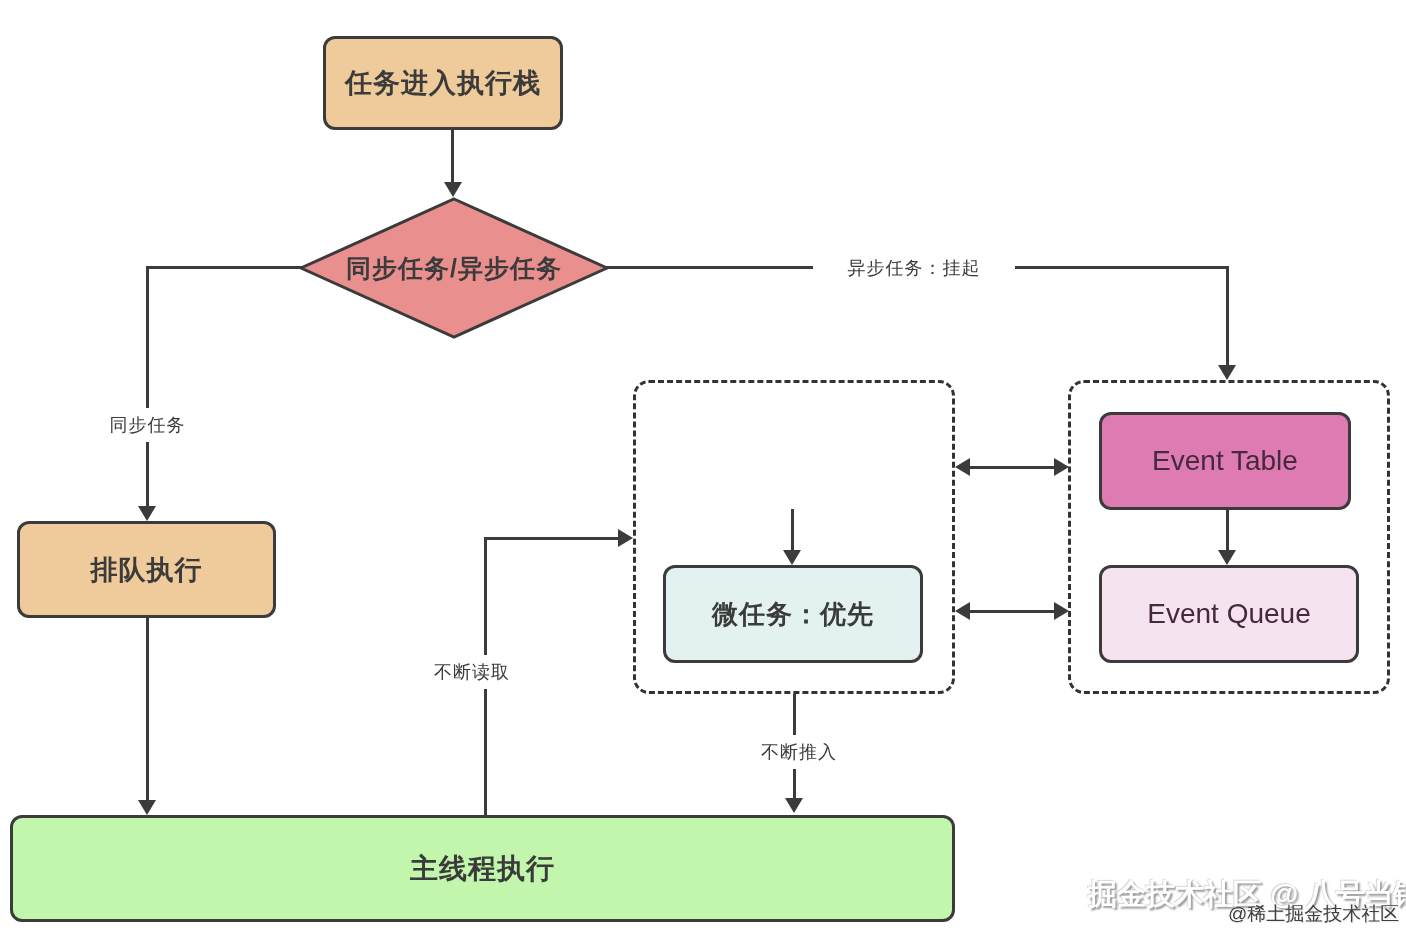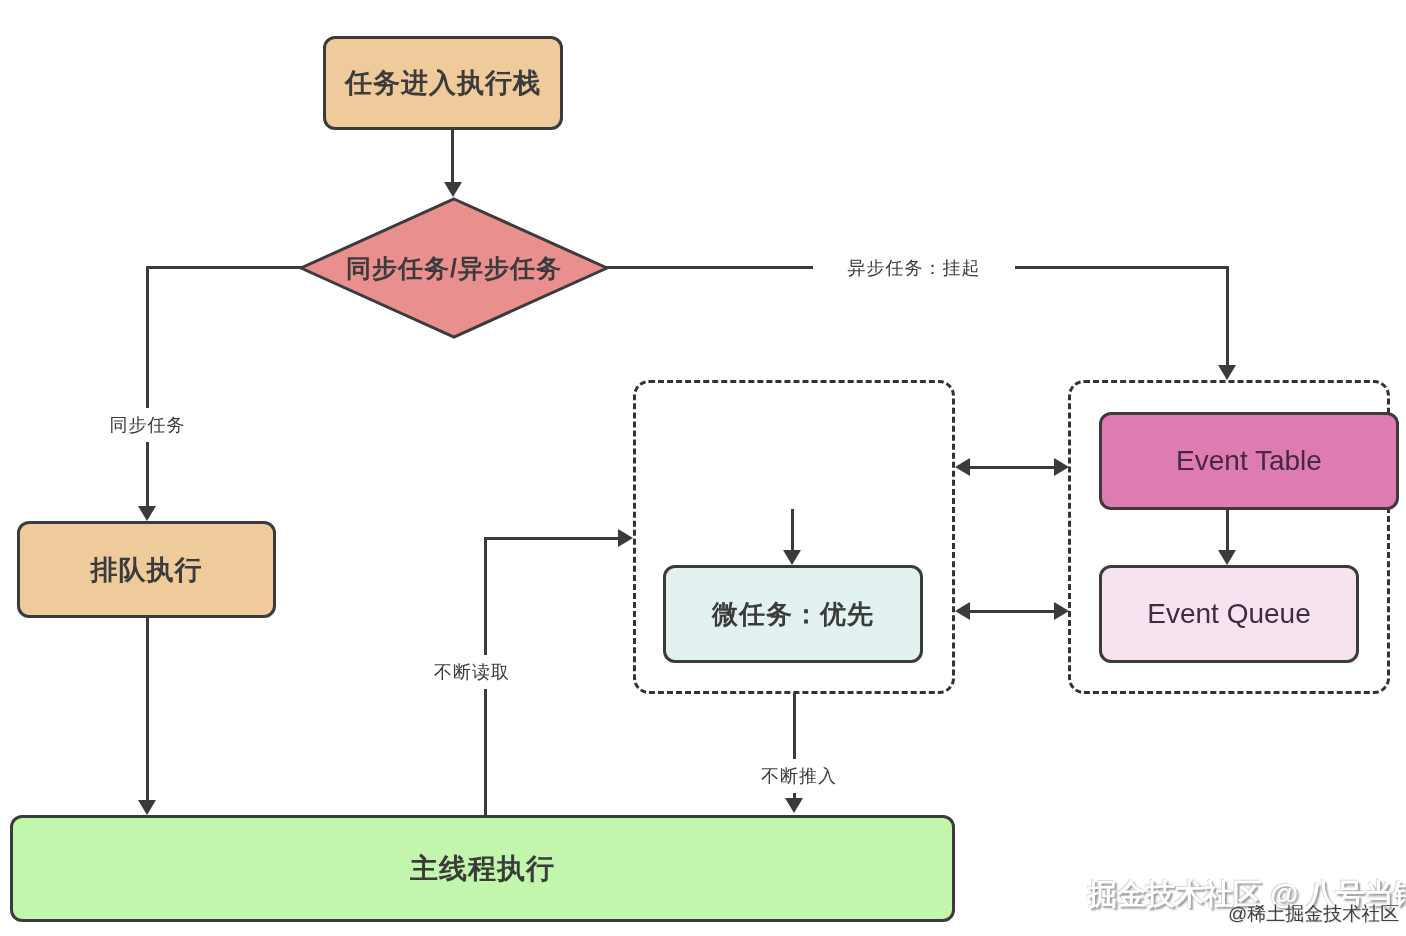--- a/index.html
+++ b/index.html
@@ -99,21 +99,21 @@
 
   <div class="group" style="left:633px;top:380px;width:322px;height:314px;"></div>
 
 
   <div class="node node-teal-light" style="left:663px;top:565px;width:260px;height:98px;font-size:26px;">
     <span>微任务：优先</span>
   </div>
 
   <div class="group" style="left:1068px;top:380px;width:322px;height:314px;"></div>
 
-  <div class="node node-magenta" style="left:1099px;top:412px;width:300px;height:98px;font-size:28px;">
+  <div class="node node-magenta" style="left:1099px;top:412px;width:252px;height:98px;font-size:28px;">
     <span>Event Table</span>
   </div>
 
   <div class="node node-pink-light" style="left:1099px;top:565px;width:260px;height:98px;font-size:28px;">
     <span>Event Queue</span>
   </div>
 
   <div class="node node-green" style="left:10px;top:815px;width:945px;height:107px;font-size:28px;">
     <span>主线程执行</span>
   </div>
@@ -148,18 +148,18 @@
   <div class="arrow arrow-left" style="left:955px;top:602px;"></div>
   <div class="arrow arrow-right" style="left:1054px;top:602px;"></div>
 
   <div class="line" style="left:484px;top:537px;width:3px;height:278px;"></div>
   <div class="line" style="left:484px;top:537px;width:136px;height:3px;"></div>
   <div class="arrow arrow-right" style="left:618px;top:529px;"></div>
   <div class="edge-label" style="left:416px;top:655px;width:112px;height:34px;">不断读取</div>
 
   <div class="line" style="left:793px;top:694px;width:3px;height:106px;"></div>
   <div class="arrow arrow-down" style="left:785px;top:798px;"></div>
-  <div class="edge-label" style="left:743px;top:759px;width:112px;height:34px;text-align:right;">不断推入</div>
+  <div class="edge-label" style="left:743px;top:735px;width:112px;height:34px;text-align:right;">不断推入</div>
 
   <div class="wm-primary">掘金技术社区 @ 八号当铺</div>
   <div class="wm-secondary">@稀土掘金技术社区</div>
 
 </div>
 
 </body></html>

